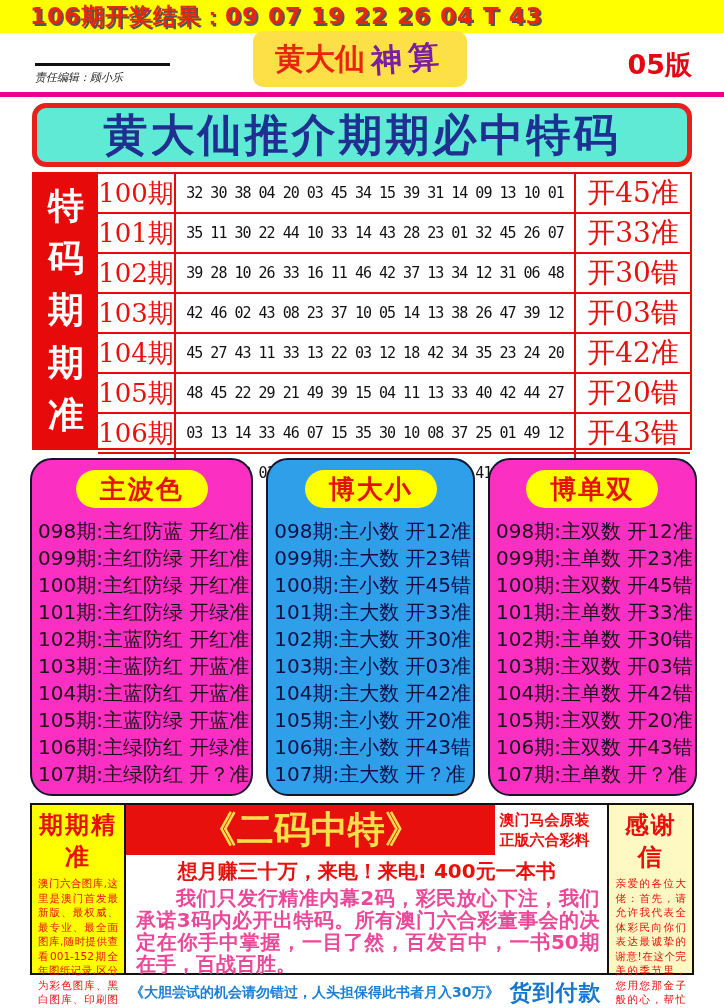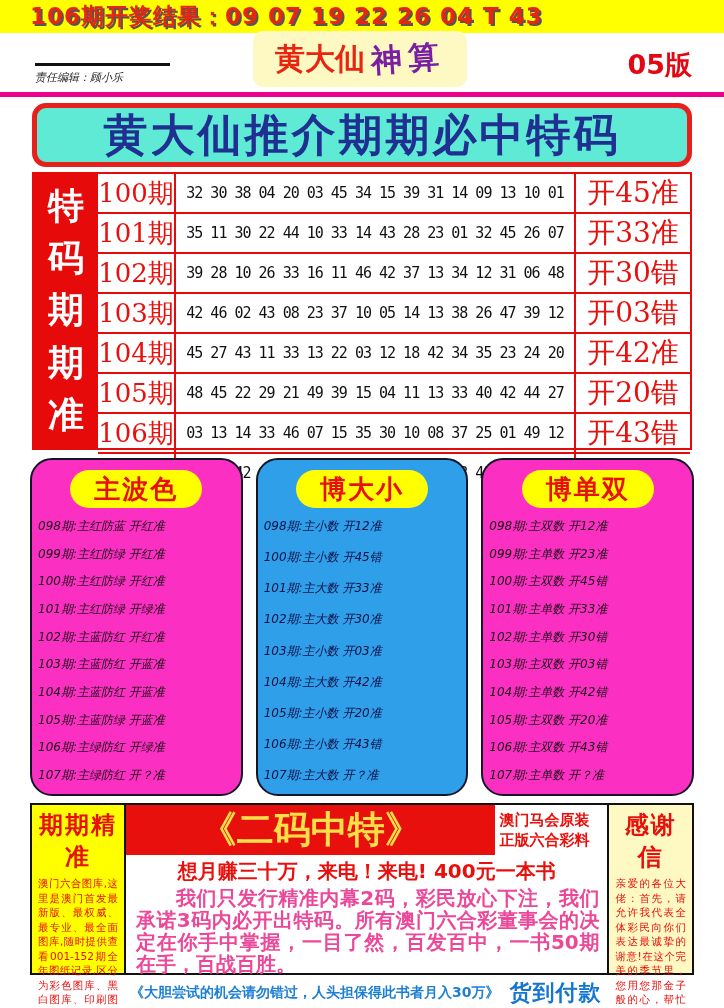--- a/index.html
+++ b/index.html
@@ -9,21 +9,21 @@
   
   .topbar { height:33px; background:#ffff00; display:flex; align-items:center; padding-left:30px; }
   .topbar .result { color:#e8260f; font-size:23px; font-weight:bold; letter-spacing:1px;
                     text-shadow:2px 2px 0 #555; white-space:nowrap; }
 
   
   .masthead { height:59px; position:relative; background:#fff; }
   .editor-block { position:absolute; left:35px; top:30px; width:140px; }
   .editor-rule { height:3px; background:#111; width:135px; margin-bottom:4px; }
   .editor-text { font-family:"DejaVu Serif", serif; font-style:italic; font-size:11px; color:#222; }
-  .logo-box { position:absolute; left:253px; top:-2px; width:214px; height:56px; background:#fef9c3;
+  .logo-box { position:absolute; left:253px; top:-2px; width:214px; height:56px; background:#fde047;
               border-radius:10px; display:flex; align-items:center; justify-content:center; gap:6px; }
   .logo-main { color:#e8260f; font-size:30px; font-weight:bold; }
   .logo-script { color:#7b1fa2; font-size:31px; font-weight:bold; font-family:"DejaVu Serif", serif;
                  transform:rotate(-4deg); letter-spacing:6px; }
   .edition { position:absolute; right:32px; top:14px; color:#e30613; font-size:27px; font-weight:bold; }
   .pink-rule { height:5px; background:#ec008c; }
 
   
   .banner { margin:6px 32px 5px; height:64px; border:5px solid #e8201b; border-radius:14px;
             display:flex; align-items:center; justify-content:center; background:#5eead4; }
@@ -51,21 +51,21 @@
   
   .panels { margin:8px 30px 0; display:flex; gap:13px; height:338px; }
   .panel { flex:1; border:2px solid #15152a; border-radius:22px; padding:8px 0 6px; }
   .panel.pink { background:#fb30c3; }
   .panel.blue { background:#2e9fe8; }
   .pill { width:132px; height:38px; margin:2px auto 8px; background:#ffff00; border-radius:20px;
           display:flex; align-items:center; justify-content:center; }
   .pill-text { color:#e8100c; font-size:26px; font-weight:bold; letter-spacing:2px; }
   .panel-list { display:flex; flex-direction:column; justify-content:space-between; height:272px;
                 padding:2px 2px 4px 6px; }
-  .panel-item { font-size:12px; white-space:nowrap;font-style:italic; }
+  .panel-item { font-size:20px; white-space:nowrap; }
   .panel.pink .panel-item { color:#1c1016; }
   .panel.blue .panel-item { color:#101048; }
 
   
   .bottom { margin:7px 30px 0; height:172px; display:flex; border:2px solid #111; }
   .b-left { width:141px; background:#ffff00; border-right:2px solid #111; padding:4px 6px; }
   .b-right { width:126px; background:#fef9c3; border-left:2px solid #111; padding:4px 6px; }
   .b-title { color:#e8100c; font-size:24px; font-weight:bold; text-align:center; letter-spacing:2px; }
   .b-body { color:#e8100c; font-size:10.5px; line-height:14.5px; margin-top:3px; text-align:justify; }
   .b-mid { flex:1; background:#fff; display:flex; flex-direction:column; }
@@ -188,20 +188,21 @@
           <div class="panel-item">107期:主绿防红 开？准</div>
         </div>
     </div>
     <div class="panel blue">
       <div class="pill">
         <span class="pill-text">博大小</span>
       </div>
       <div class="panel-list">
 
       <div class="panel-item">098期:主小数 开12准</div>
+          <div class="panel-item">099期:主大数 开23错</div>
           <div class="panel-item">100期:主小数 开45错</div>
           <div class="panel-item">101期:主大数 开33准</div>
           <div class="panel-item">102期:主大数 开30准</div>
           <div class="panel-item">103期:主小数 开03准</div>
           <div class="panel-item">104期:主大数 开42准</div>
           <div class="panel-item">105期:主小数 开20准</div>
           <div class="panel-item">106期:主小数 开43错</div>
           <div class="panel-item">107期:主大数 开？准</div>
         </div>
     </div>

